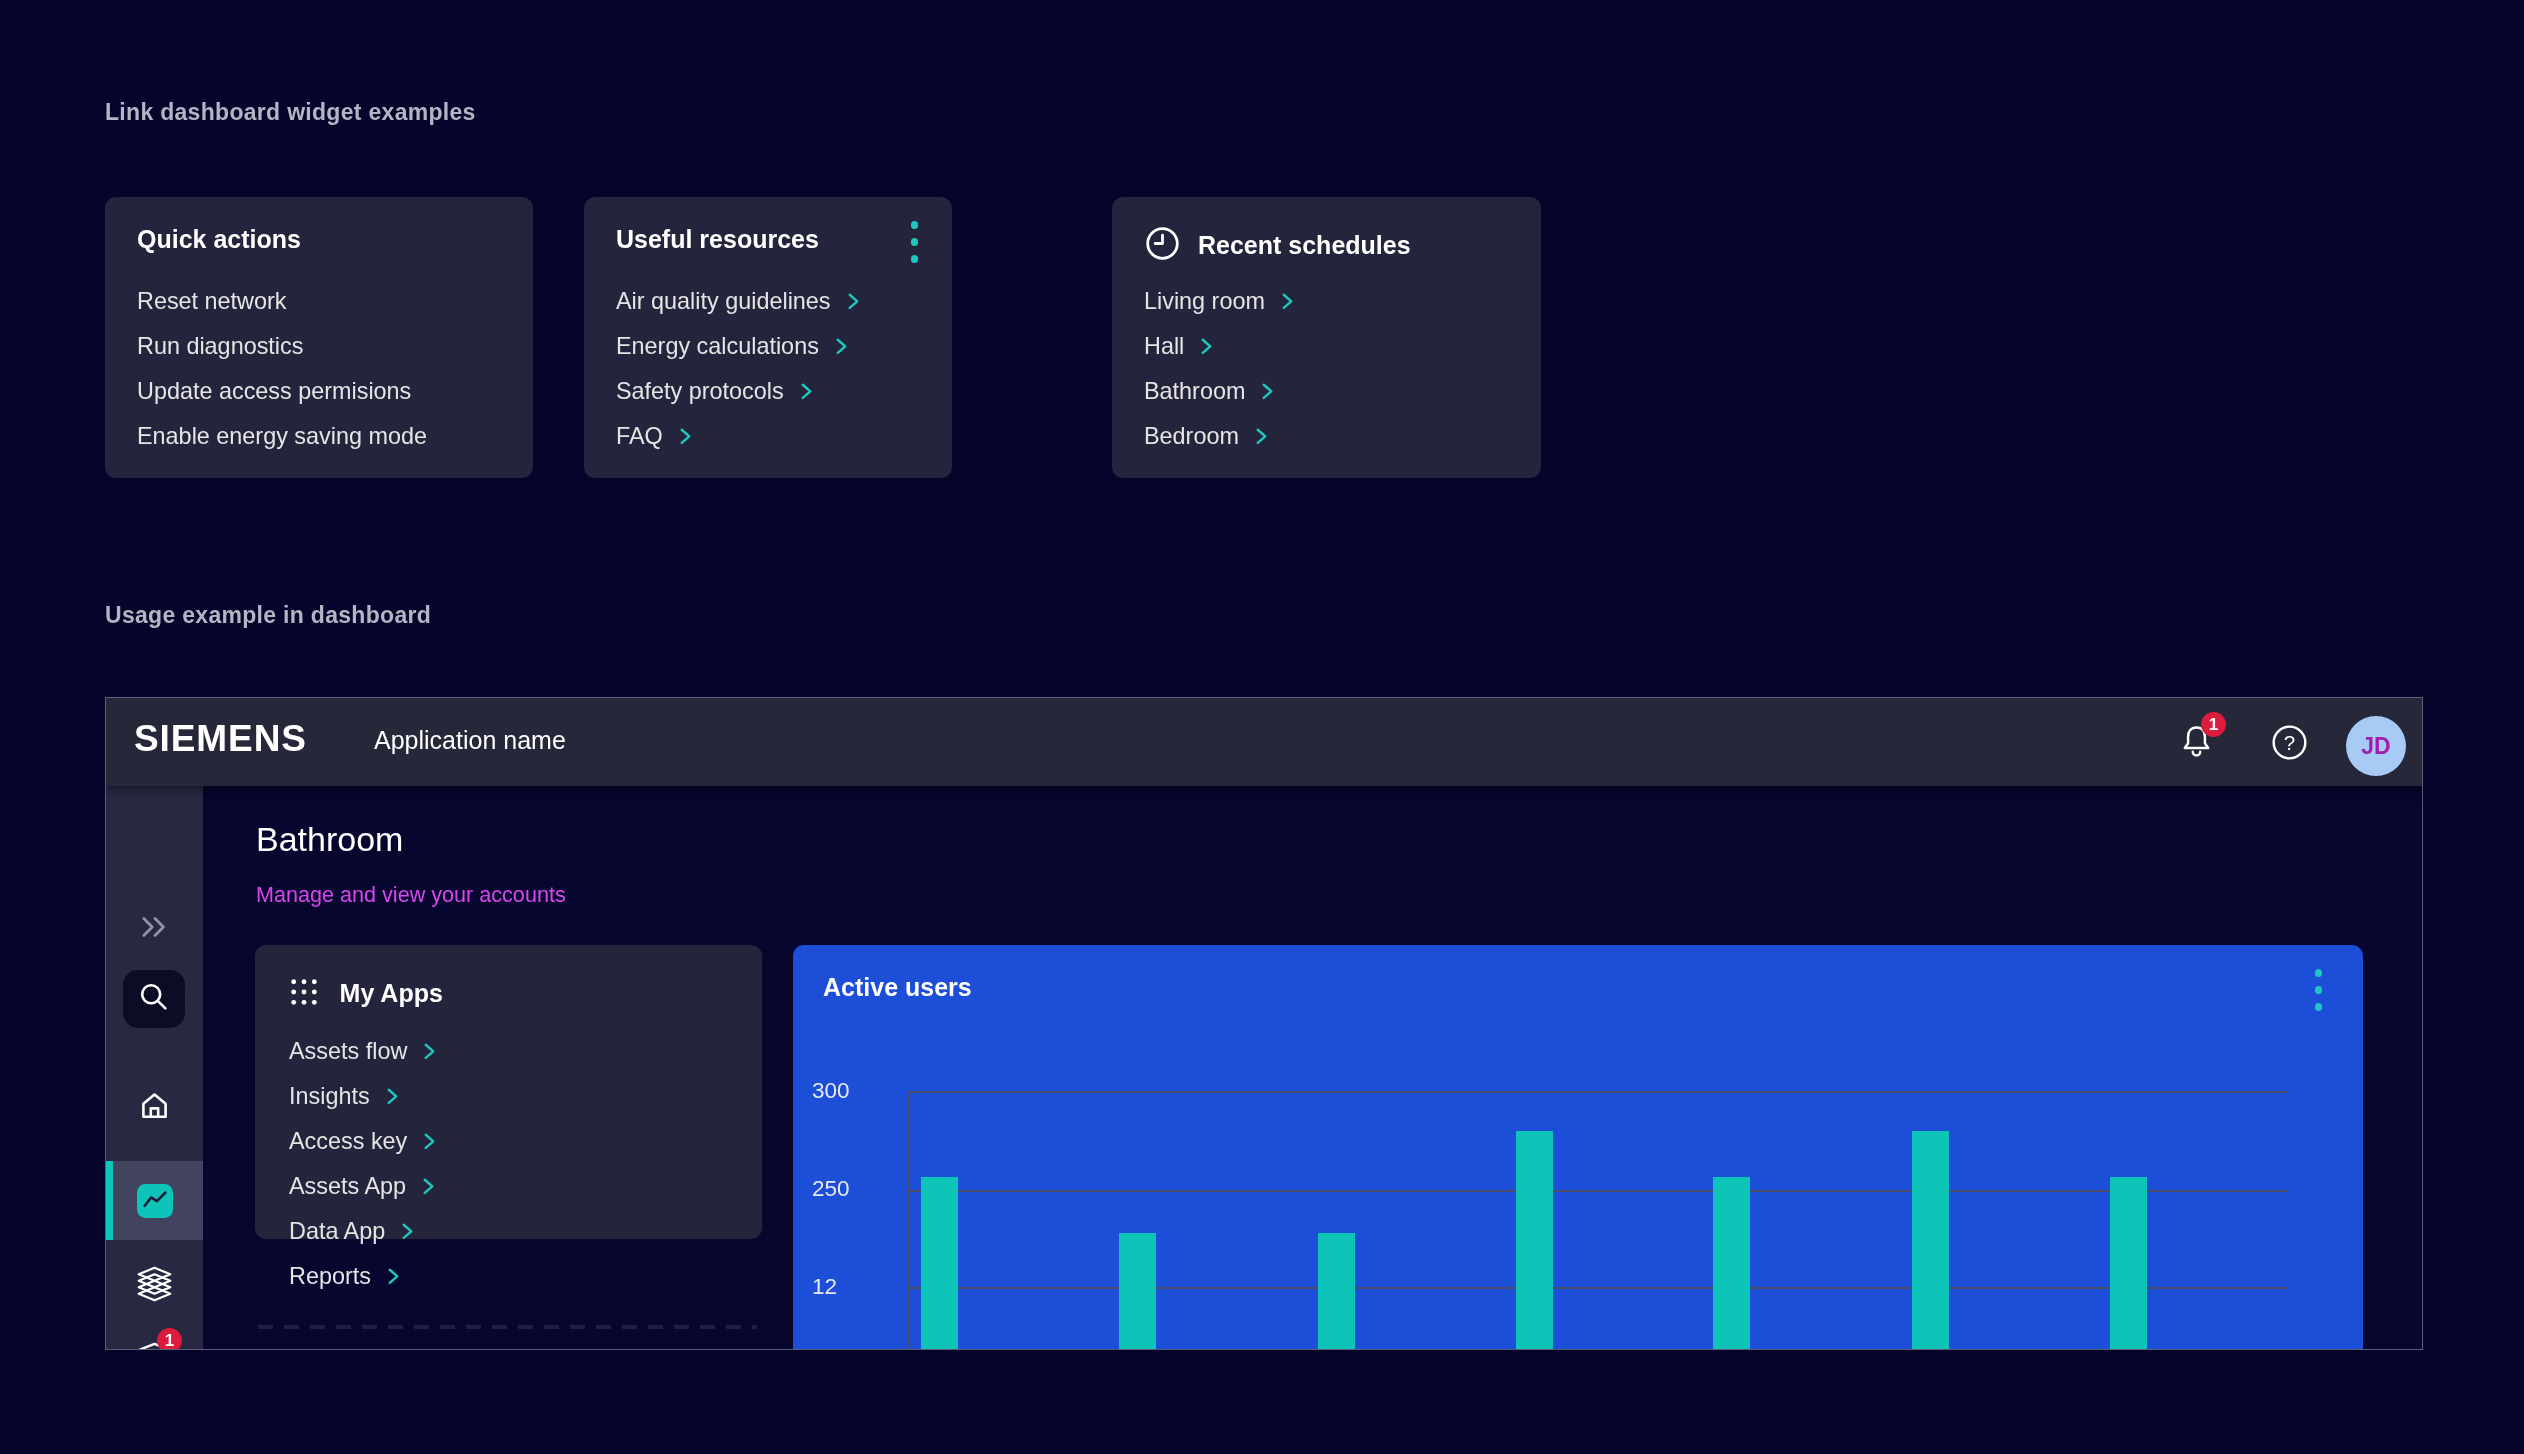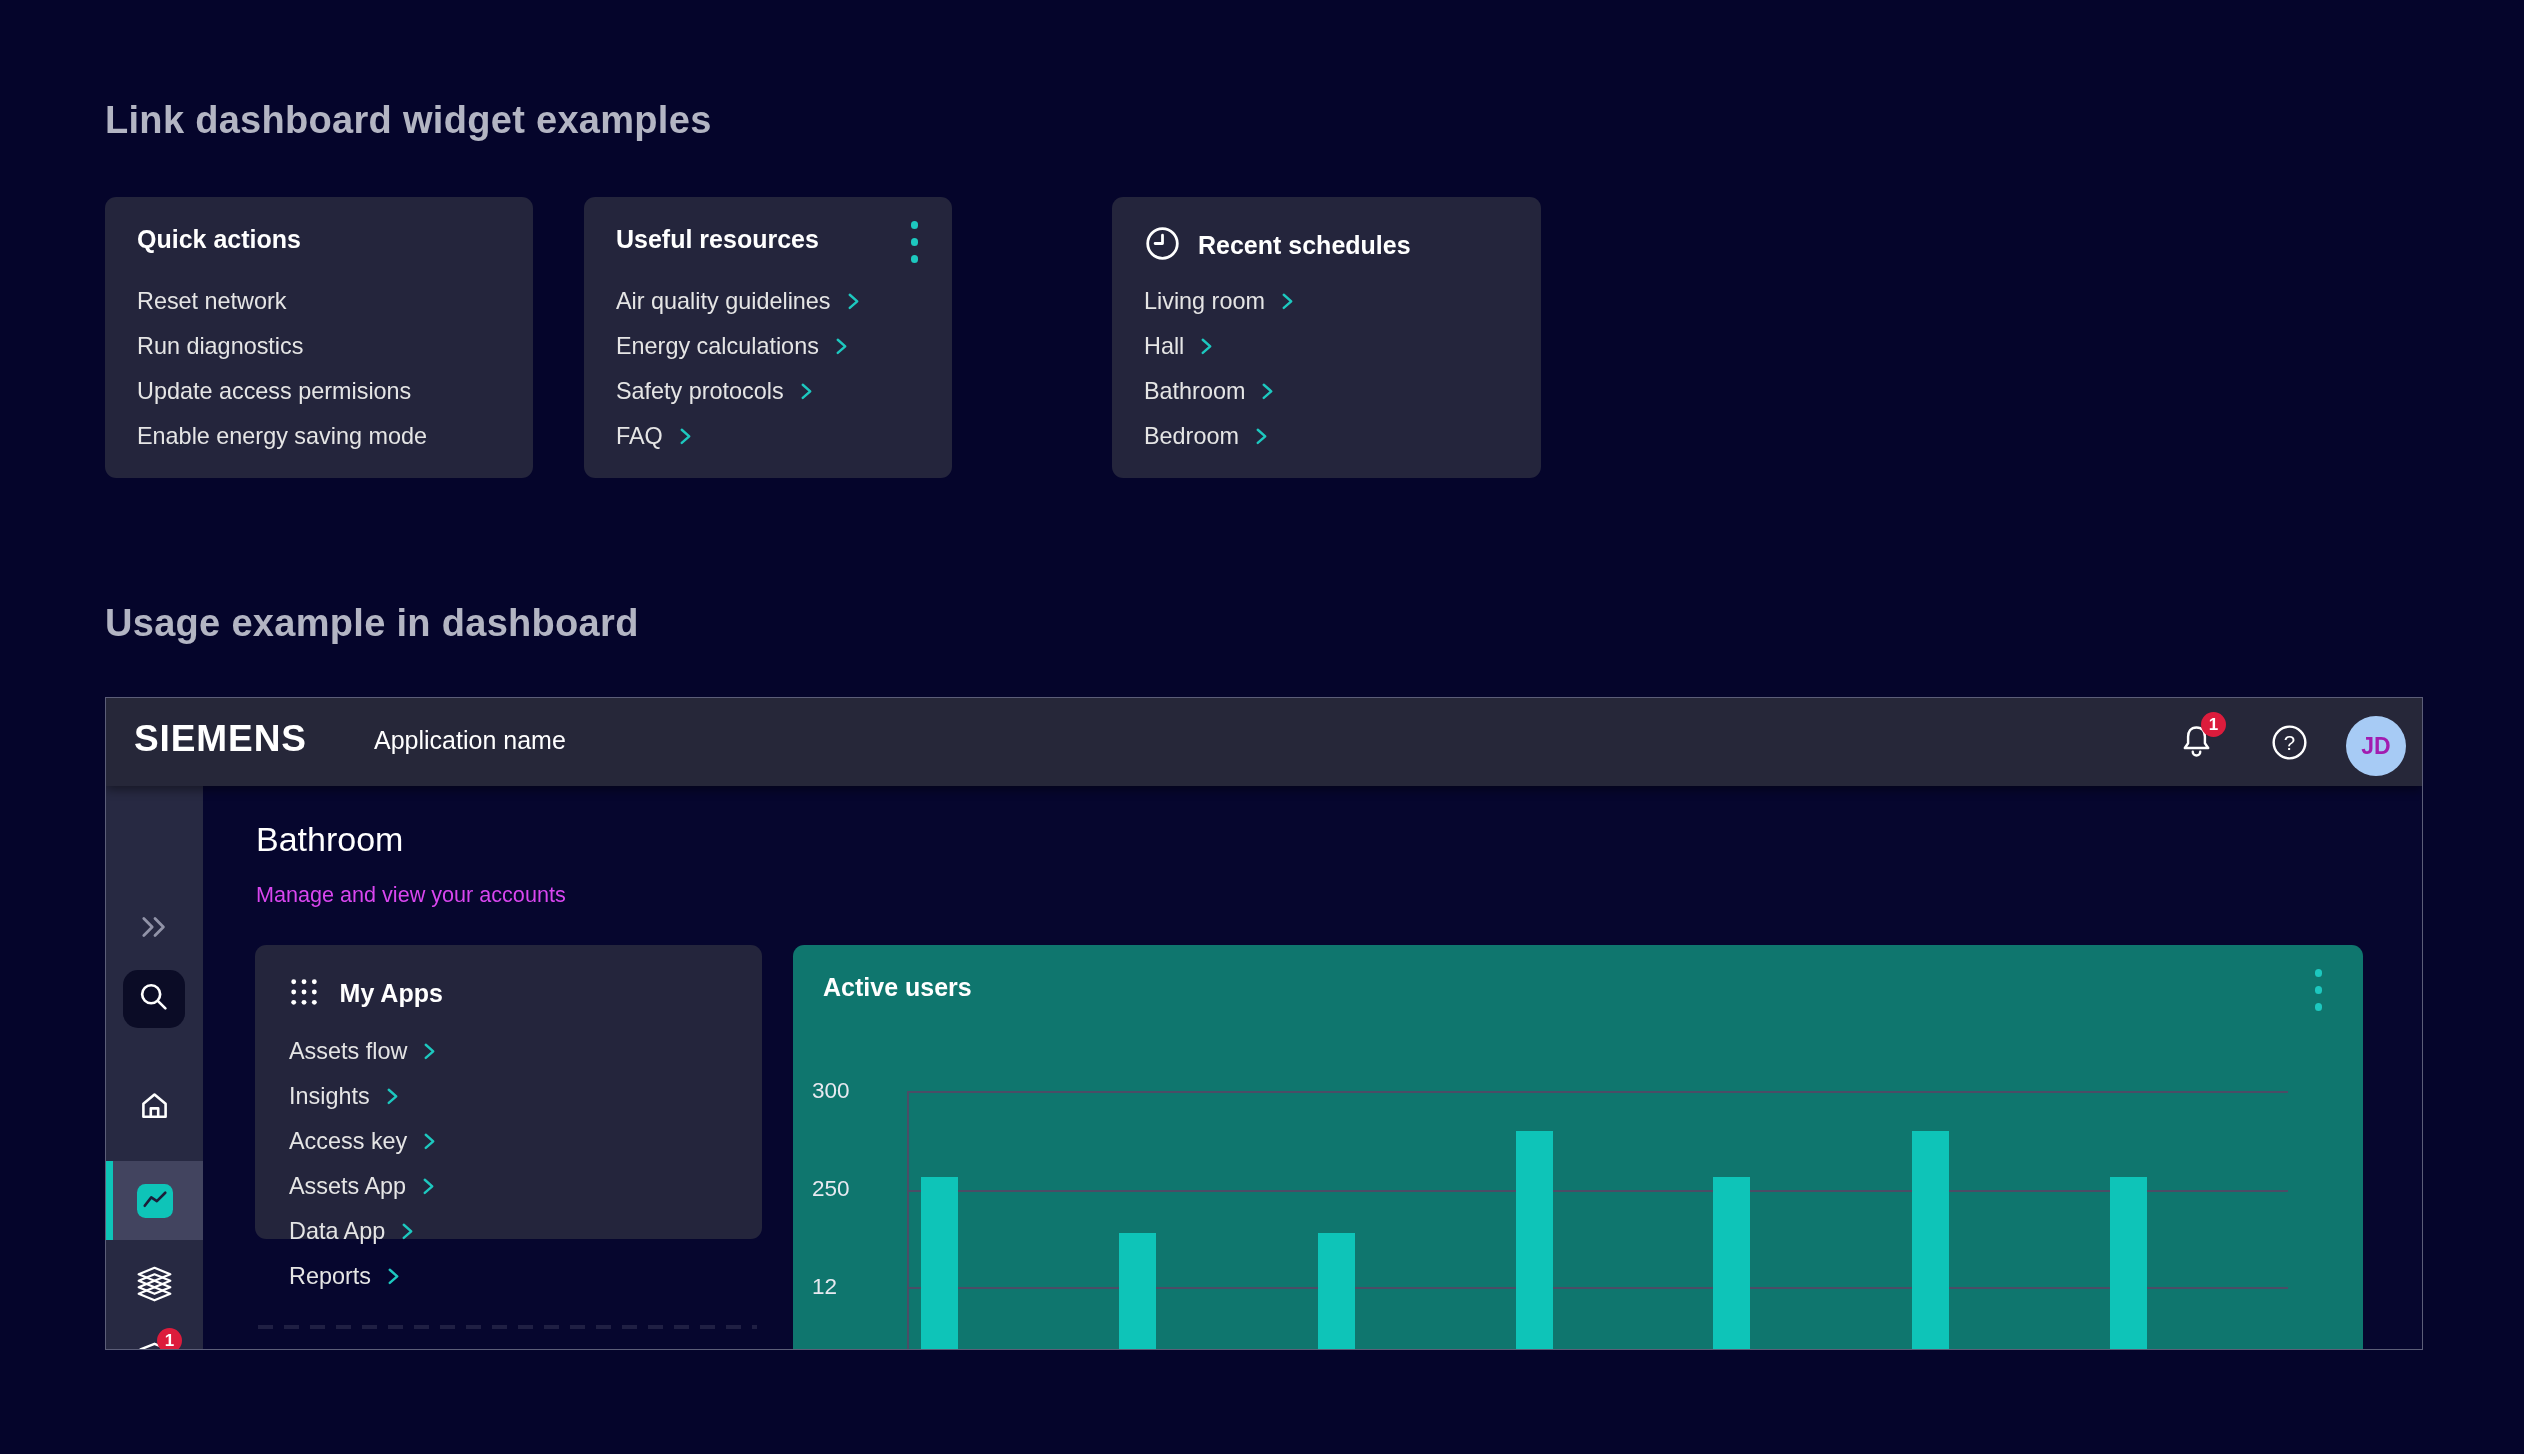--- a/index.html
+++ b/index.html
@@ -1,20 +1,20 @@
 <!DOCTYPE html>
 <html style="font-size:15px"><head>
 <meta charset="utf-8">
 <style>
   * { margin:0; padding:0; box-sizing:border-box; }
   html,body { background:#05052b; }
   body { font-family:"Liberation Sans","DejaVu Sans",sans-serif; }
   #stage { position:relative; width:2525px; height:1455px; background:#05052b; overflow:hidden; }
 
-  .section-title { position:absolute; left:105px; font-size:38px; font-weight:700; color:#b3b5c3; letter-spacing:0.3px; }
+  .section-title { position:absolute; left:105px; font-size:23px; font-weight:700; color:#b3b5c3; letter-spacing:0.3px; }
 
   
   .card { position:absolute; top:197px; height:281px; background:#24253c; border-radius:11.2px; }
   .card-title-row { position:absolute; left:32px; top:28px; display:flex; align-items:center; gap:17px; }
   .card-title { font-size:25px; font-weight:700; color:#ffffff; }
   .link-list { position:absolute; left:32px; top:82px; }
   .link-item { height:45px; display:flex; align-items:center; gap:15px; cursor:pointer; }
   .link-text { font-size:23.4px; color:#e5e5e5; }
   .chev svg { display:block; }
   .kebab { position:absolute; top:24.4px; display:flex; flex-direction:column; gap:9.4px; align-items:center; cursor:pointer; }
@@ -44,21 +44,21 @@
                display:flex; align-items:center; justify-content:center; }
   .shield-badge { left:51px; top:542px; }
 
   #content-title { position:absolute; left:150px; top:122px; font-size:34px; font-weight:500; color:#ffffff; }
   #content-sub { position:absolute; left:150px; top:184px; font-size:21.6px; color:#d946ef; }
 
   #myapps-card { position:absolute; left:149px; top:247px; width:507px; height:294px; background:#24253c; border-radius:11.2px; }
   #myapps-card .link-list { left:34px; top:84px; }
   #myapps-card .link-item { height:45px; }
 
-  #chart-card { position:absolute; left:687px; top:247px; width:1570px; height:469px; background:#0f766e; border-radius:11.2px; }
+  #chart-card { position:absolute; left:687px; top:247px; width:1570px; height:469px; background:#1d4ed8; border-radius:11.2px; }
   .gridline { position:absolute; left:114px; width:1381px; height:1.9px; background:#4b4d66; }
   .y-axis { position:absolute; left:114px; top:147px; width:1.9px; height:259px; background:#4b4d66; }
   .tick-label { position:absolute; left:19px; width:81px; text-align:left; font-size:22.5px; color:#e8e9f0; }
   .bar { position:absolute; width:37px; background:#0ec4b8; }
 
   .dash-hint { position:absolute; left:152px; top:627px; width:499px; height:3.7px;
                background:repeating-linear-gradient(90deg, rgba(255,255,255,.10) 0 15px, transparent 15px 26px); }
 </style>
 </head>
 <body>

